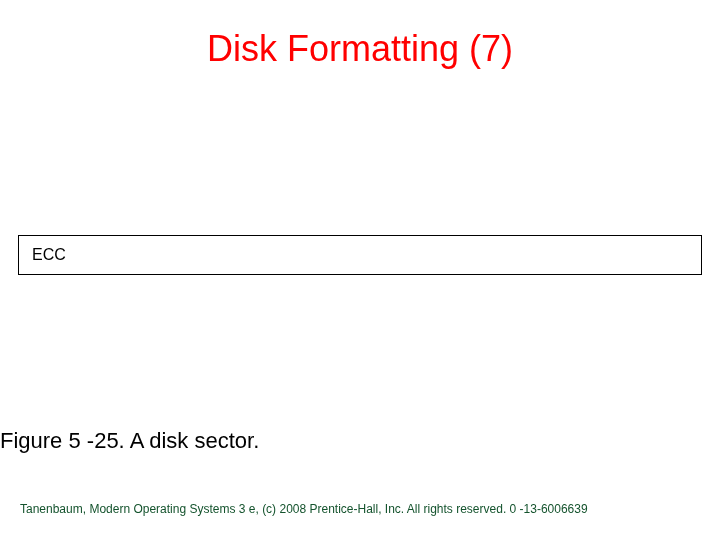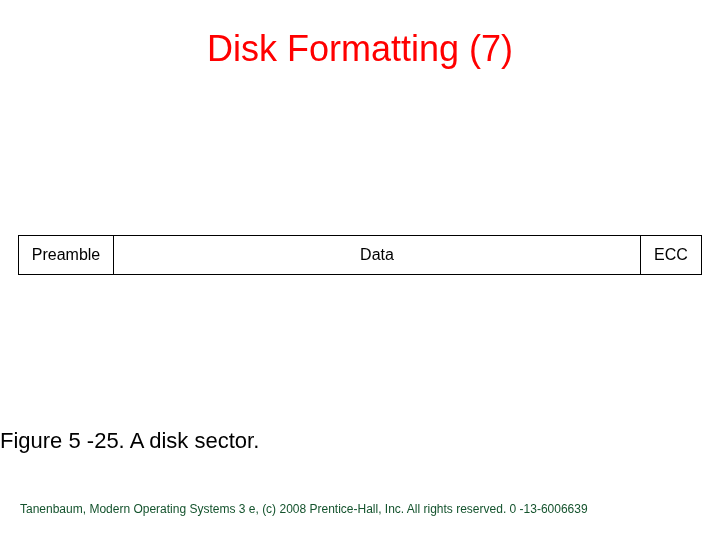--- a/index.html
+++ b/index.html
@@ -53,20 +53,18 @@
     font-size: 12px;
     color: #14532d;
   }
 </style>
 </head>
 <body>
 
 <h1 class="title" style="color:#ff0000">Disk Formatting (7)</h1>
 
 <div class="diagram">
-  <div class="cell cell-preamble">Preamble</div>
-  <div class="cell cell-data">Data</div>
   <div class="cell cell-ecc">ECC</div>
 </div>
 
 <div class="caption">Figure 5 -25. A disk sector.</div>
 
 <div class="footer">Tanenbaum, Modern Operating Systems 3 e, (c) 2008 Prentice-Hall, Inc. All rights reserved. 0 -13-6006639</div>
 
 </body></html>

